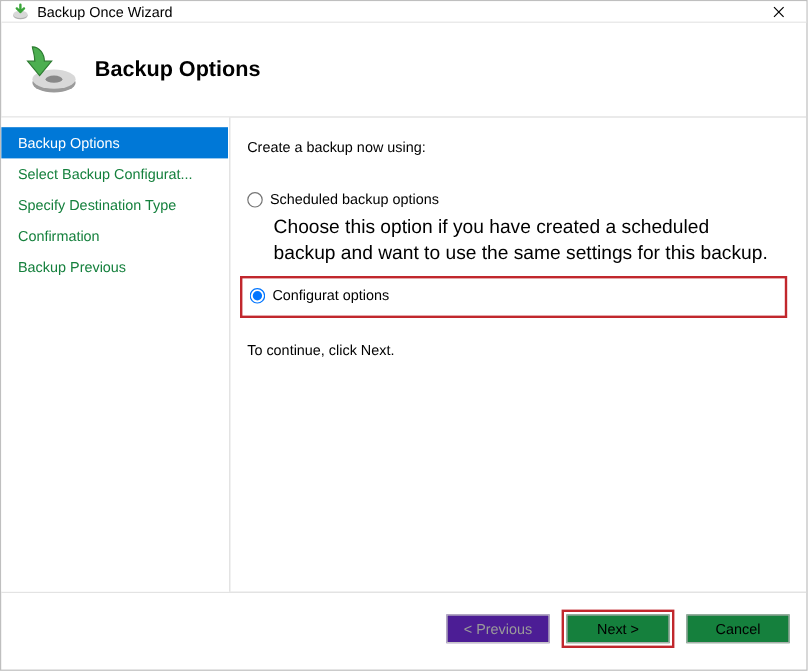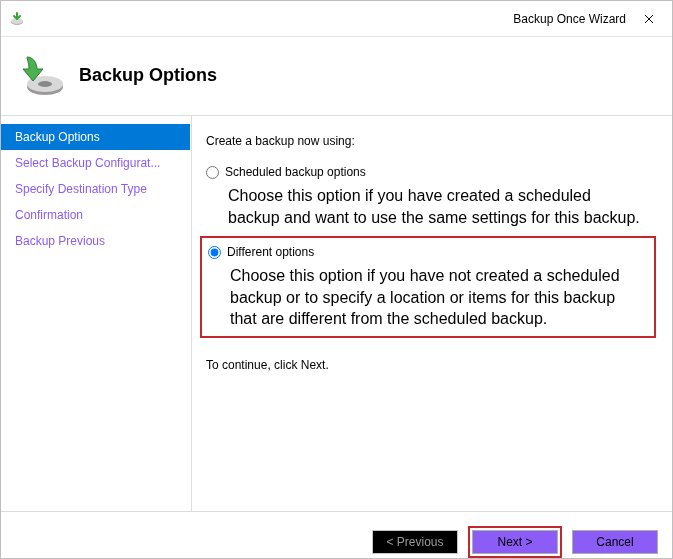--- a/index.html
+++ b/index.html
@@ -9,26 +9,25 @@
     font-size: 12px;
     color: #000;
     background: #fff;
     width: 673px;
     height: 559px;
     overflow: hidden;
     border: 1px solid #bfbfbf;
   }
   
   .titlebar {
-    height: 36px;
+    height: 18px;
     display: flex;
     align-items: center;
     background: #fff;
     border-bottom: 1px solid #e5e5e5;
-    text-align: right;
   }
   .title-icon {
     width: 16px; height: 16px;
     margin: 0 6px 0 8px;
   }
   .title-text {
     flex: 1;
     font-size: 12px;
     color: #000;
   }
@@ -65,41 +64,41 @@
   }
   .sidebar {
     width: 190px;
     background: #fff;
     border-right: 1px solid transparent;
     padding-top: 8px;
   }
   .sidebar-item {
     padding: 6px 10px 6px 14px;
     font-size: 12px;
-    color: #8b5cf6;
+    color: #15803d;
     text-decoration: none;
     cursor: default;
     white-space: nowrap;
     overflow: hidden;
     text-overflow: ellipsis;
     display: block;
   }
   .sidebar-item.selected {
     background: #0078d7;
     color: #fff;
   }
   .main {
     flex: 1;
     border-left: 1px solid #dcdcdc;
     padding: 18px 18px 0 14px;
     position: relative;
   }
   .intro {
     font-size: 12px;
-    margin-bottom: 16px;
+    margin-bottom: 28px;
   }
   .option-row {
     display: flex;
     align-items: center;
     margin-bottom: 6px;
   }
   .option-row input[type=radio] {
     margin: 2px 6px 0 0;
   }
   .option-label {
@@ -127,33 +126,33 @@
     display: flex;
     align-items: center;
     justify-content: flex-end;
     padding: 0 14px;
     gap: 10px;
   }
   .btn {
     min-width: 86px;
     height: 24px;
     border: 1px solid #adadad;
-    background: #8b5cf6;
+    background: #15803d;
     font-size: 12px;
     color: #000;
     cursor: default;
     padding: 0 10px;
     display: inline-flex;
     align-items: center;
     justify-content: center;
   }
   .btn.disabled {
     color: #9a9a9a;
     border-color: #c5c5c5;
-    background: #000000;
+    background: #4c1d95;
   }
   .btn-wrap-highlight {
     border: 2px solid #c1272d;
     padding: 2px;
     display: inline-flex;
   }
 </style>
 </head>
 <body>
 
@@ -201,23 +200,22 @@
       <label class="option-row">
         <input type="radio" name="bkopt" style="">
         <span class="option-label">Scheduled backup options</span>
       </label>
       <div class="option-desc">Choose this option if you have created a scheduled backup and want to use the same settings for this backup.</div>
     </div>
 
     <div class="highlight-box">
       <label class="option-row">
         <input type="radio" name="bkopt" checked="" style="">
-        <span class="option-label">Different options</span>
+        <span class="option-label">Configurat options</span>
       </label>
-      <div class="option-desc" style="margin-bottom:2px">Choose this option if you have not created a scheduled backup or to specify a location or items for this backup that are different from the scheduled backup.</div>
     </div>
 
     <div class="continue">To continue, click Next.</div>
   </div>
 </div>
 
 <div class="footer">
   <button class="btn disabled" disabled="">&lt; Previous</button>
   <span class="btn-wrap-highlight">
     <button class="btn">Next &gt;</button>

